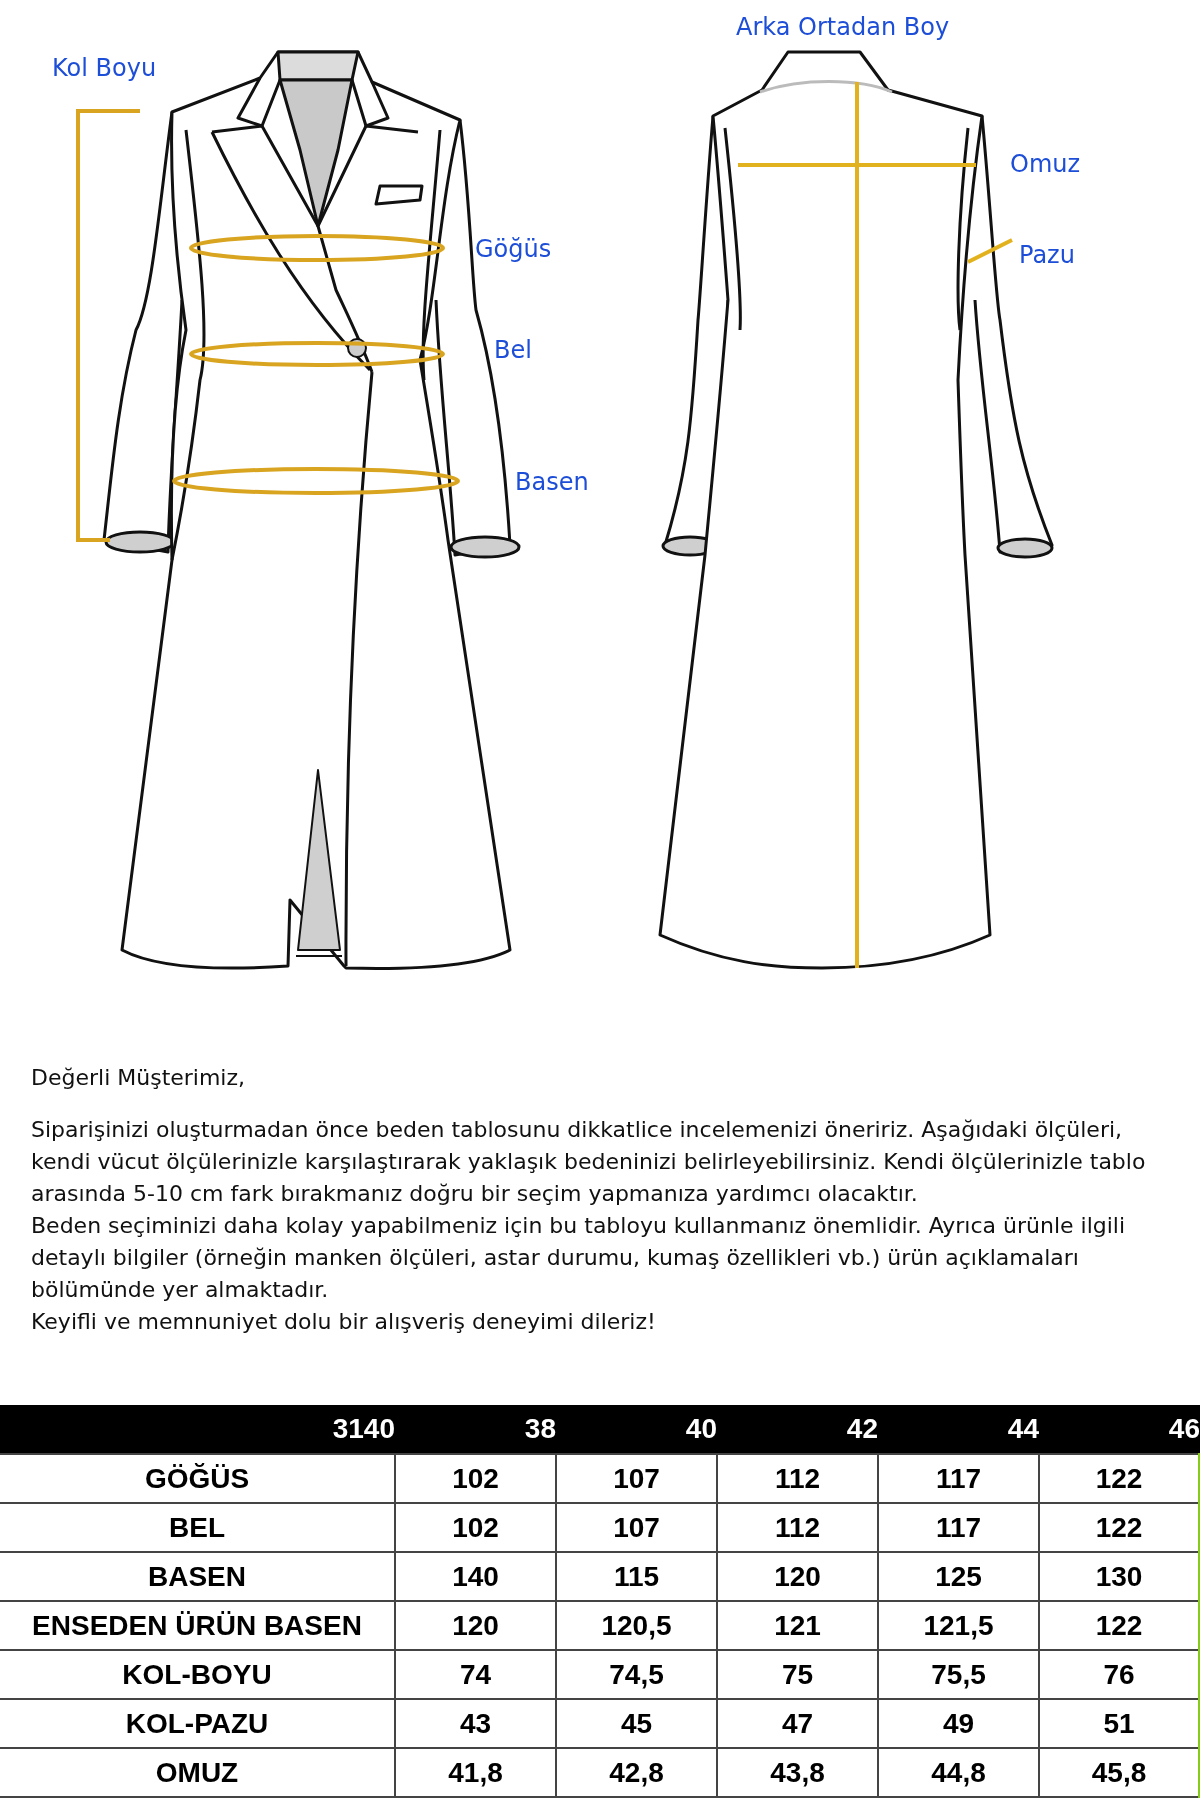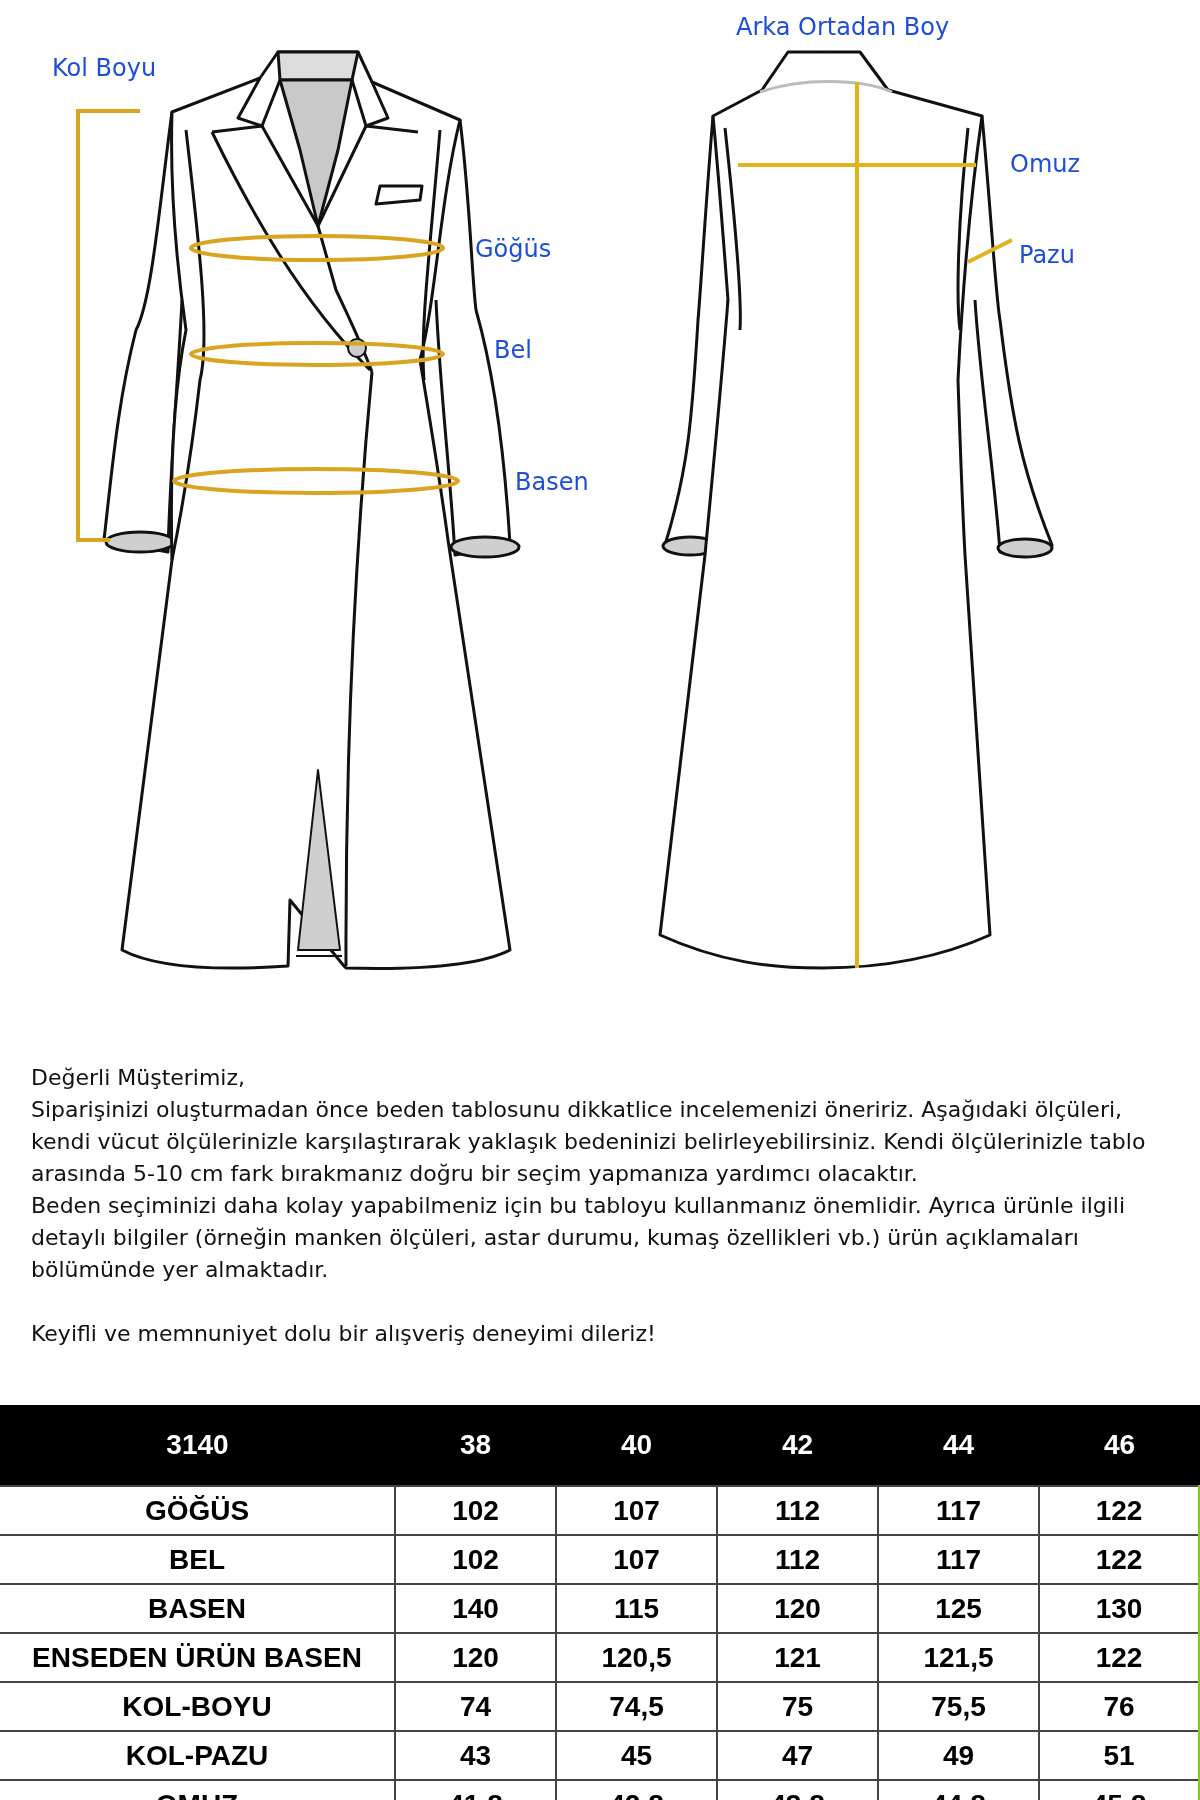--- a/index.html
+++ b/index.html
@@ -42,41 +42,41 @@
     width: 1150px;
     font-family: "DejaVu Sans", sans-serif;
     font-size: 22px;
     line-height: 32px;
     color: #111;
   }
   .notice p {
     margin: 0;
   }
   .notice .greeting {
+    margin-bottom: 20px;
   }
   .notice .closing {
-    margin-top: 32px;
   }
   table.size-table {
     position: absolute;
     left: 0;
     top: 1405px;
     width: 1200px;
     border-collapse: collapse;
     font-family: "Liberation Sans", sans-serif;
     font-weight: bold;
     table-layout: fixed;
   }
   table.size-table th {
     background: #000;
     color: #fff;
     font-size: 28px;
     height: 48px;
-    text-align: center;
-    padding: 16px;
+    text-align: right;
+    padding: 0;
     border: none;
   }
   table.size-table td {
     height: 47px;
     font-size: 28px;
     text-align: center;
     padding: 0;
     border-top: 2px solid #444;
     border-bottom: 2px solid #444;
     border-left: 2px solid #444;

